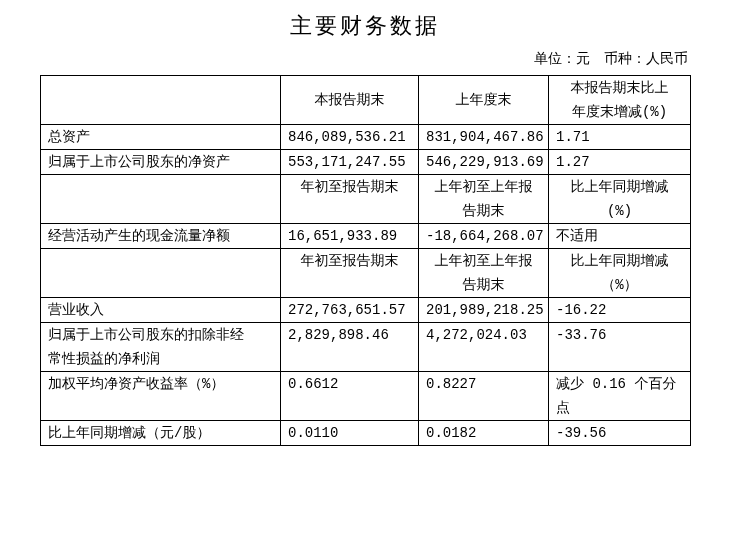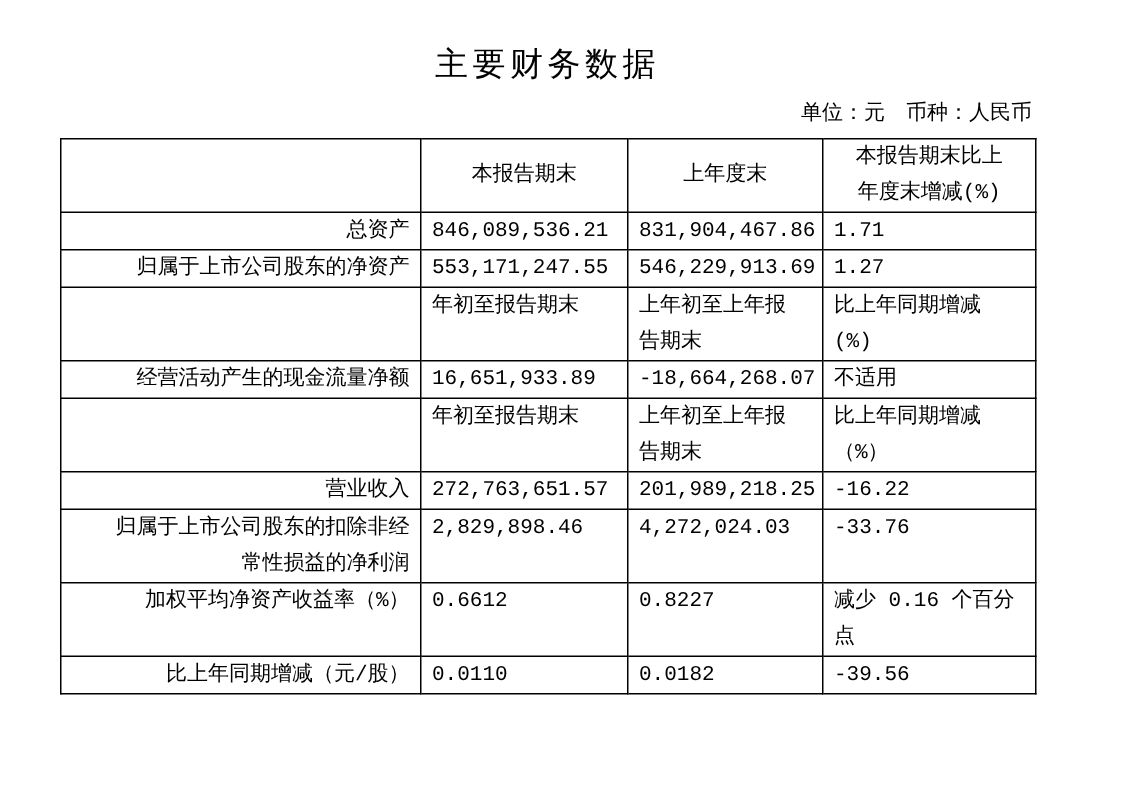--- a/index.html
+++ b/index.html
@@ -12,21 +12,21 @@
   .canvas {
     position: relative;
     width: 750px;
     height: 538px;
     background: #ffffff;
     overflow: hidden;
   }
   .page {
     width: 650px;
     margin: 0 0 10px 40px;
-    padding-top: 28px;
+    padding-top: 11px;
   }
   .title {
     font-size: 22px;
     font-weight: normal;
     text-align: center;
     letter-spacing: 3px;
     margin: 0;
     line-height: 30px;
   }
   .subtitle {
@@ -52,24 +52,24 @@
     white-space: pre-line;
     overflow: hidden;
     vertical-align: top;
   }
   tr.r-head td {
     vertical-align: middle;
     text-align: center;
   }
   tr.r-sub td {
     vertical-align: top;
-    text-align: left;
+    text-align: center;
   }
   tr.r-data td.c-label {
-    text-align: right;
+    text-align: left;
   }
   tr.r-data td.c-num {
     text-align: left;
   }
 </style>
 </head>
 <body>
 
 <div class="canvas">
   <div class="page">

